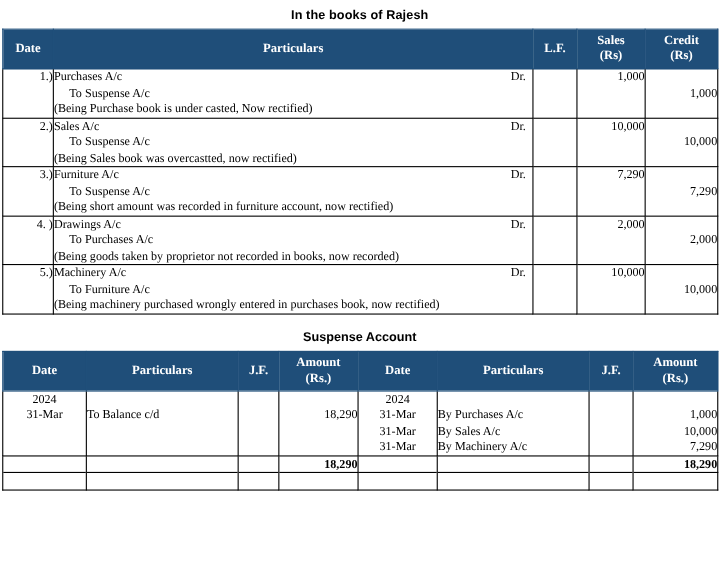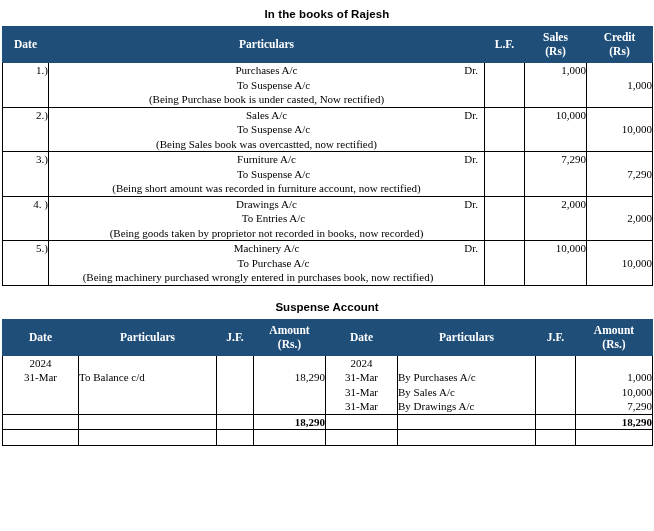--- a/index.html
+++ b/index.html
@@ -81,21 +81,21 @@
   .c-part {
     padding-left: 8px;
     position: relative;
   }
   .c-lf { }
   .c-amt {
     text-align: right;
     padding-right: 7px;
     white-space: nowrap;
   }
-  .line { display: block; white-space: nowrap; text-align: center; }
+  .line { display: block; white-space: nowrap; }
   .line.indent { padding-left: 14px; }
   .line.narr { padding-left: 0; white-space: normal; }
   .dr-mark {
     position: absolute;
     right: 6px;
     top: 0;
     font-size: 11px;
     line-height: 14.5px;
   }
   .amt-line { display: block; height: 14.5px; }
@@ -211,39 +211,39 @@
           <span class="amt-line empty">&nbsp;</span>
           <span class="amt-line">7,290</span>
         </td>
       </tr>
 
       <tr class="jrow">
         <td class="c-date">4. )</td>
         <td class="c-part">
           <span class="dr-mark">Dr.</span>
           <span class="line">Drawings A/c</span>
-          <span class="line indent">To Entries A/c</span>
+          <span class="line indent">To Purchases A/c</span>
           <span class="line narr">(Being goods taken by proprietor not recorded in books, now recorded)</span>
         </td>
         <td class="c-lf"></td>
         <td class="c-amt">
           <span class="amt-line">2,000</span>
         </td>
         <td class="c-amt">
           <span class="amt-line empty">&nbsp;</span>
           <span class="amt-line">2,000</span>
         </td>
       </tr>
 
       <tr class="jrow">
         <td class="c-date">5.)</td>
         <td class="c-part">
           <span class="dr-mark">Dr.</span>
           <span class="line">Machinery A/c</span>
-          <span class="line indent">To Purchase A/c</span>
+          <span class="line indent">To Furniture A/c</span>
           <span class="line narr" style="max-width:418px;">(Being machinery purchased wrongly entered in purchases book, now rectified)</span>
         </td>
         <td class="c-lf"></td>
         <td class="c-amt">
           <span class="amt-line">10,000</span>
         </td>
         <td class="c-amt">
           <span class="amt-line empty">&nbsp;</span>
           <span class="amt-line">10,000</span>
         </td>
@@ -302,21 +302,21 @@
         <td class="s-date">
           <span class="s-line">2024</span>
           <span class="s-line">31-Mar</span>
           <span class="s-line">31-Mar</span>
           <span class="s-line">31-Mar</span>
         </td>
         <td class="s-part">
           <span class="s-line blank">&nbsp;</span>
           <span class="s-line">By Purchases A/c</span>
           <span class="s-line">By Sales A/c</span>
-          <span class="s-line">By Drawings A/c</span>
+          <span class="s-line">By Machinery A/c</span>
         </td>
         <td class="s-part"></td>
         <td class="s-amt">
           <span class="s-line blank">&nbsp;</span>
           <span class="s-line">1,000</span>
           <span class="s-line">10,000</span>
           <span class="s-line">7,290</span>
         </td>
       </tr>
 

